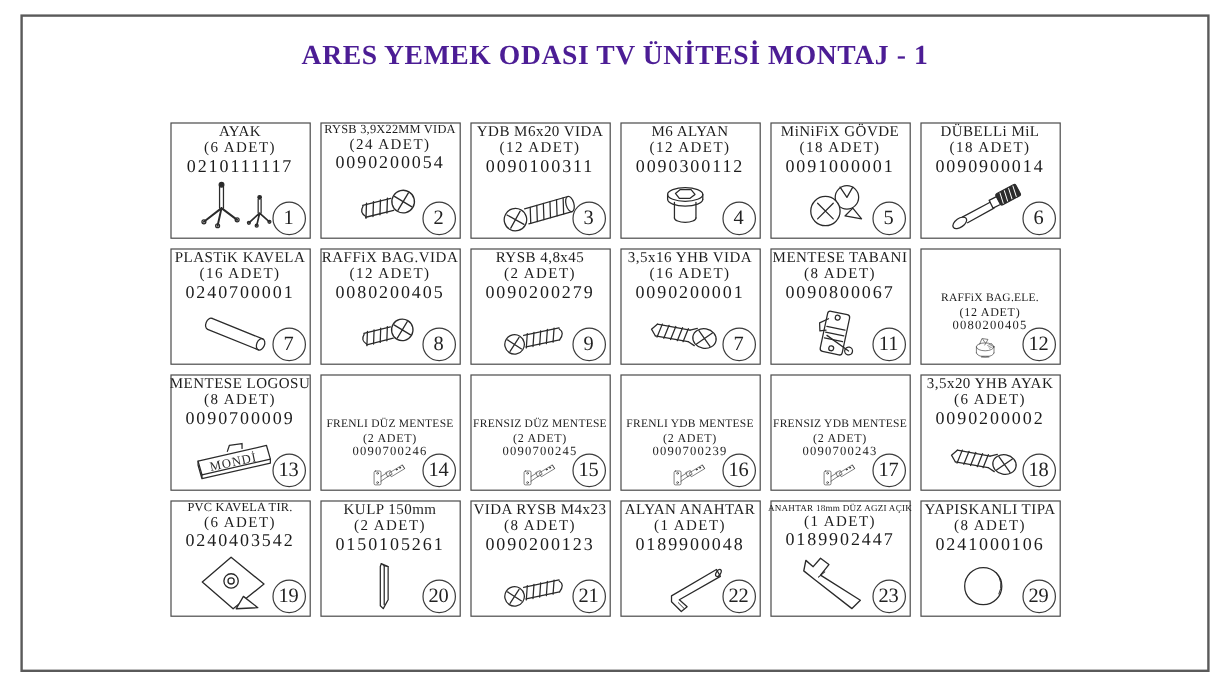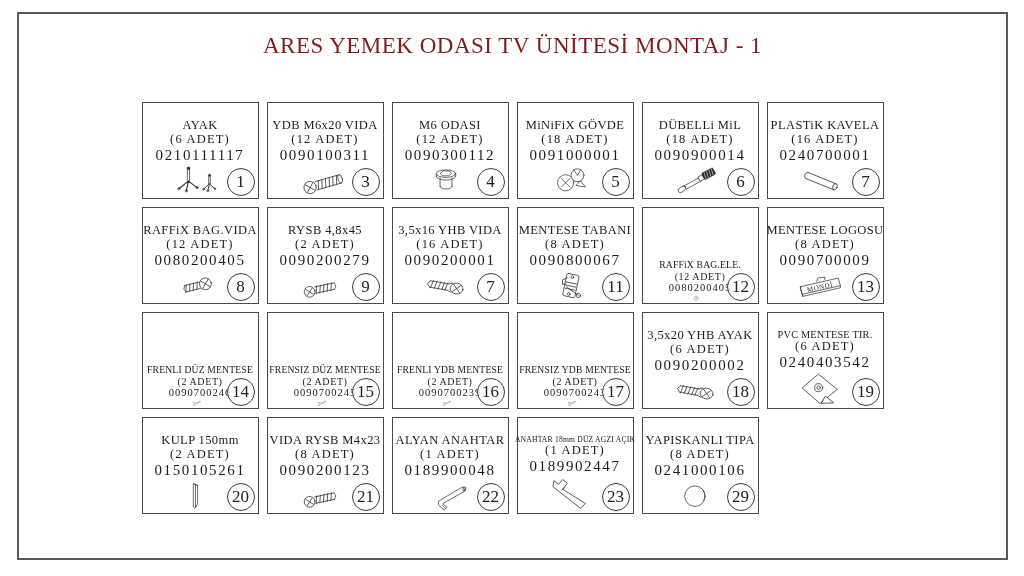--- a/index.html
+++ b/index.html
@@ -1,24 +1,24 @@
 <!DOCTYPE html>
 <html><head>
 <meta charset="utf-8">
 <style>
   html,body{margin:0;padding:0;width:1024px;height:576px;background:#fff;overflow:hidden;
     font-family:"Liberation Serif","DejaVu Serif",serif;color:#1c1c1c;}
   .sheet{position:absolute;left:17px;top:12px;width:987px;height:544px;
     border:2px solid #5a5a5a;background:#fff;}
-  .title{margin:0;text-align:center;margin-top:19px;font-size:23px;font-weight:normal;
-    letter-spacing:0.5px;color:#7f1d1d;}
+  .title{margin:0;text-align:center;margin-top:19px;font-size:23px;font-weight:bold;
+    letter-spacing:0.5px;color:#4c1d95;}
   .grid{position:absolute;top:88px;left:50%;transform:translateX(-50%);
     display:grid;grid-template-columns:repeat(6,117px);grid-auto-rows:97px;gap:8px;}
   .cell{position:relative;border:1.3px solid #4a4a4a;background:#fff;
-    display:flex;flex-direction:column;align-items:center;padding-top:16px;box-sizing:border-box;justify-content:space-between;}
+    display:flex;flex-direction:column;align-items:center;padding-top:0;box-sizing:border-box;justify-content:space-between;}
   .pname{font-size:12.5px;letter-spacing:0.4px;white-space:nowrap;line-height:1.1;}
   .pqty{font-size:12.5px;letter-spacing:1.2px;line-height:1.1;}
   .pcode{font-size:15px;letter-spacing:1.6px;line-height:1.15;}
   .name-sm{font-size:10.3px !important;letter-spacing:0.2px !important;}
   .name-xs{font-size:7.6px !important;letter-spacing:0.2px !important;margin-top:2px;}
   .compact .pname{font-size:9.6px;letter-spacing:0.2px;margin-top:36px;}
   .compact .pqty{font-size:10px;letter-spacing:0.6px;}
   .compact .pcode{font-size:10.5px;letter-spacing:1px;}
   .art{flex:1;width:100%;min-height:0;display:flex;align-items:center;justify-content:center;
     padding:1px 13px 2px 4px;box-sizing:border-box;}
@@ -51,20 +51,39 @@
    <path d="M77 35 L66 45 M77 35 L87 44 M77 35 L74 48" stroke-width="1.7"></path>
    <circle cx="66" cy="45" r="1.5"></circle>
               <circle cx="87" cy="44" r="1.5"></circle>
               <circle cx="74" cy="48" r="1.5"></circle>
             </g>
           </svg>
         </div>
     <div class="badge">1</div>
   </div>
 
+  <div class="cell">
+    <div class="pname name-sm">RYSB 3,9X22MM VIDA</div>
+    <div class="pqty">(24 ADET)</div>
+    <div class="pcode">0090200054</div>
+    <div class="art">
+          <svg viewBox="0 0 104 58" width="98" height="54">
+            <g stroke="#2b2b2b" fill="none" stroke-width="1.3" stroke-linecap="round" stroke-linejoin="round">
+   <g transform="rotate(-14 52 30)">
+     <circle cx="70" cy="30" r="11"></circle>
+     <path d="M63 23 L77 37 M77 23 L63 37"></path>
+     <path d="M31 25 Q26 30 31 35"></path>
+     <path d="M31 24 L59 24 M31 36 L59 36"></path>
+     <path d="M35 23 L31 37 M42 23 L38 37 M49 23 L45 37 M56 23 L52 37"></path>
+   </g>
+            </g>
+          </svg>
+        </div>
+    <div class="badge">2</div>
+  </div>
 
   <div class="cell">
     <div class="pname">YDB M6x20 VIDA</div>
     <div class="pqty">(12 ADET)</div>
     <div class="pcode">0090100311</div>
     <div class="art">
           <svg viewBox="0 0 104 58" width="98" height="54">
             <g stroke="#2b2b2b" fill="none" stroke-width="1.3" stroke-linecap="round" stroke-linejoin="round">
    <g transform="rotate(-16 55 32)">
      <circle cx="30" cy="35" r="11.5"></circle>
@@ -73,21 +92,21 @@
      <ellipse cx="88" cy="35" rx="4" ry="8"></ellipse>
      <path d="M48 27 L44 43 M55 27 L51 43 M62 27 L58 43 M69 27 L65 43 M76 27 L72 43 M83 27 L79 43"></path>
    </g>
             </g>
           </svg>
         </div>
     <div class="badge">3</div>
   </div>
 
   <div class="cell">
-    <div class="pname">M6 ODASI</div>
+    <div class="pname">M6 ALYAN</div>
     <div class="pqty">(12 ADET)</div>
     <div class="pcode">0090300112</div>
     <div class="art">
           <svg viewBox="0 0 104 58" width="98" height="54">
             <g stroke="#2b2b2b" fill="none" stroke-width="1.3" stroke-linecap="round" stroke-linejoin="round">
    <ellipse cx="52" cy="16" rx="18" ry="7"></ellipse>
    <polygon points="42,15 47,11 58,11 62,16 57,20 46,20"></polygon>
    <path d="M34 16 L34 21 M70 16 L70 21"></path>
    <path d="M34 21 A18 7 0 0 0 70 21"></path>
    <path d="M41 24 L41 40 M63 24 L63 40"></path>
@@ -377,21 +396,21 @@
      <ellipse cx="72" cy="31" rx="12" ry="10"></ellipse>
      <path d="M65 24 L79 38 M79 24 L65 38"></path>
    </g>
             </g>
           </svg>
         </div>
     <div class="badge">18</div>
   </div>
 
   <div class="cell">
-    <div class="pname name-sm">PVC MENTESE TIR.</div>
+    <div class="pname name-sm">PVC KAVELA TIR.</div>
     <div class="pqty">(6 ADET)</div>
     <div class="pcode">0240403542</div>
     <div class="art">
           <svg viewBox="0 0 104 58" width="98" height="54">
             <g stroke="#2b2b2b" fill="none" stroke-width="1.3" stroke-linecap="round" stroke-linejoin="round">
    <polygon points="48,4 80,30 50,54 20,28"></polygon>
    <circle cx="48" cy="27" r="7"></circle>
               <circle cx="48" cy="27" r="3"></circle>
    <polygon points="60,42 74,53 53,54" fill="#fff"></polygon>
             </g>

